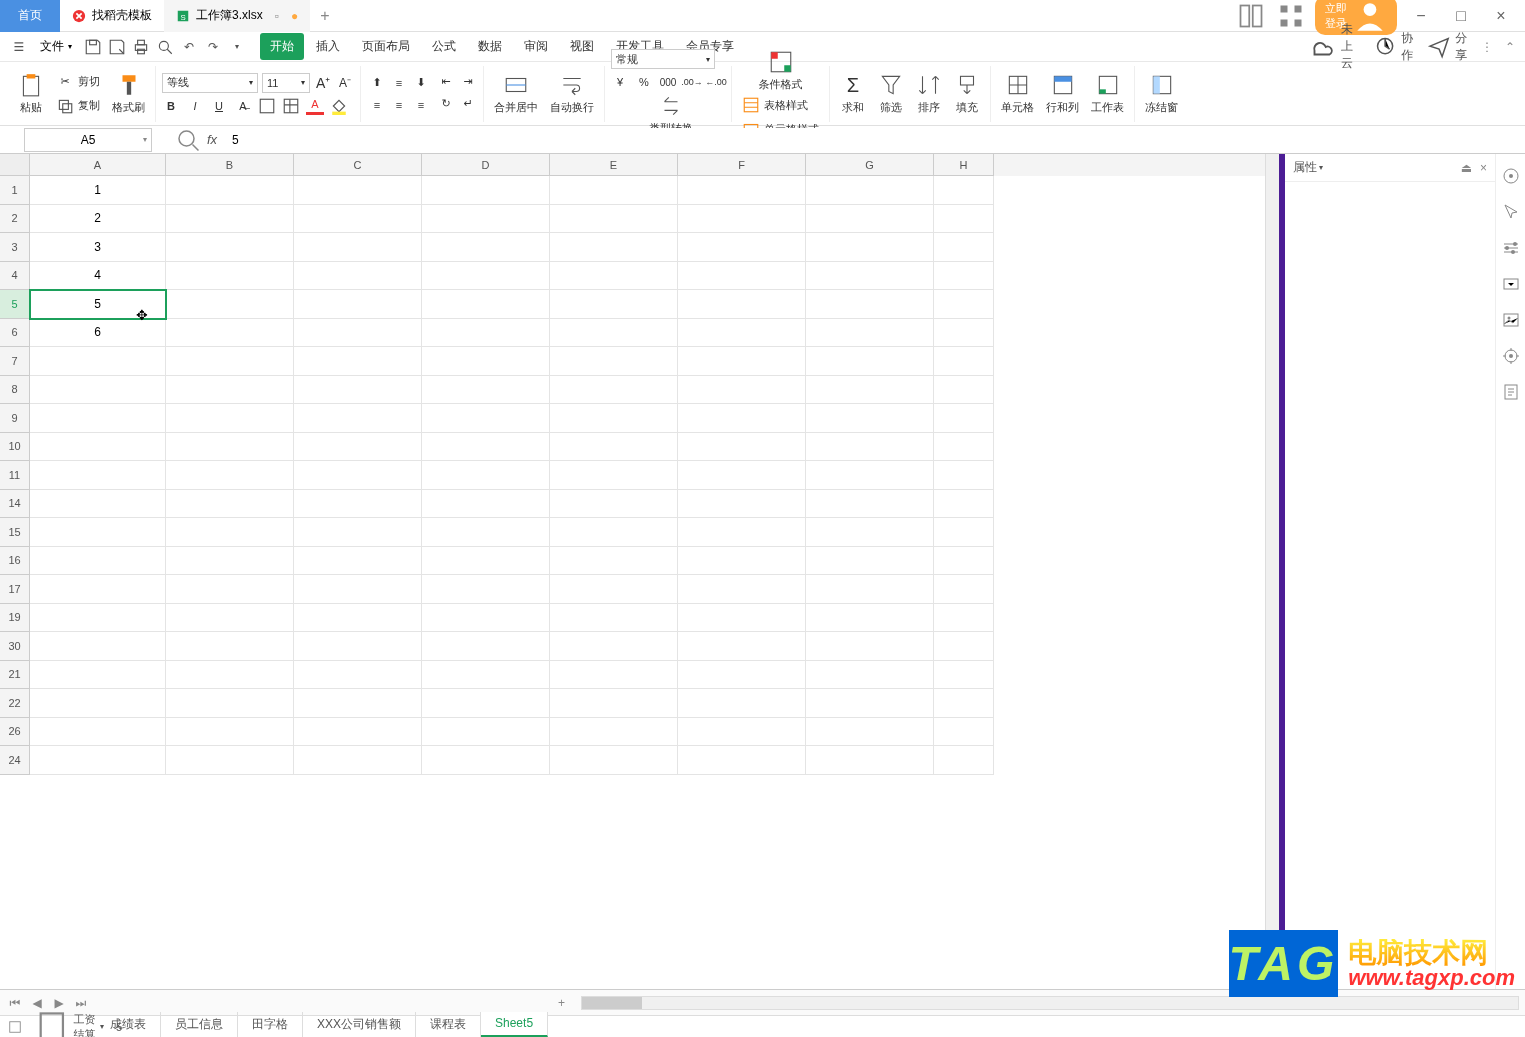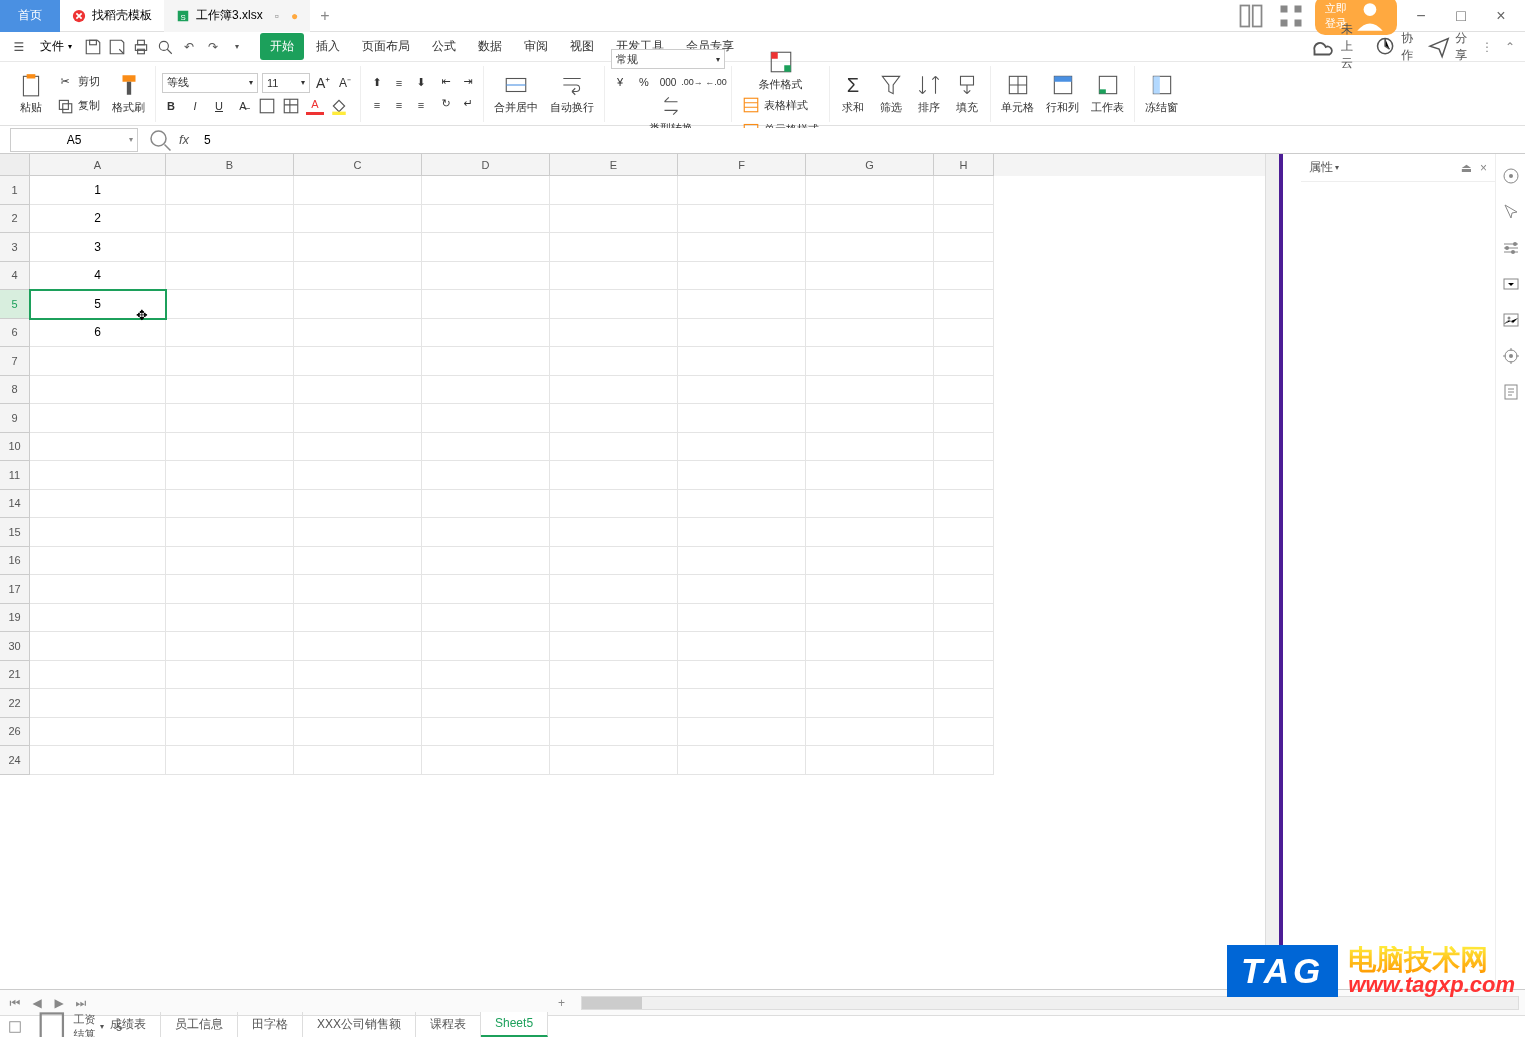--- a/index.html
+++ b/index.html
@@ -39,21 +39,21 @@
 .rg-icon { width: 18px; height: 18px; display: flex; align-items: center; justify-content: center; }
 .rg-icon-lg { width: 26px; height: 26px; display: flex; align-items: center; justify-content: center; }
 .font-select { border: 1px solid #ccc; height: 20px; font-size: 11px; padding: 0 4px; background: #fff; display: flex; align-items: center; justify-content: space-between; }
 .font-name { width: 96px; }
 .font-size { width: 48px; }
 .align-grid { display: grid; grid-template-columns: repeat(3, 20px); grid-template-rows: repeat(2, 20px); gap: 2px; }
 .align-cell { width: 20px; height: 20px; display: flex; align-items: center; justify-content: center; cursor: pointer; }
 
 
 .formula-bar { height: 28px; display: flex; align-items: center; border-bottom: 1px solid #ccc; font-size: 12px; }
-.name-box { width: 128px; height: 24px; border: 1px solid #ccc; margin: 0 10px; display: flex; align-items: center; justify-content: center; background: #fff; position: relative; }
+.name-box { width: 128px; height: 24px; border: 1px solid #ccc; margin: 0 24px; display: flex; align-items: center; justify-content: center; background: #fff; position: relative; }
 .name-box-dd { position: absolute; right: 4px; color: #888; }
 .fb-btn { width: 24px; height: 24px; display: flex; align-items: center; justify-content: center; color: #666; cursor: pointer; }
 .fx-label { font-style: italic; font-size: 13px; color: #555; }
 .formula-input { flex: 1; height: 24px; border: none; padding: 0 8px; font-size: 12px; outline: none; }
 
 
 .sheet-area { display: flex; height: calc(100% - 32px - 30px - 64px - 28px - 26px - 22px); }
 .grid-container { flex: 1; display: flex; flex-direction: column; overflow: hidden; position: relative; }
 .col-headers { display: flex; height: 22px; background: #f4f4f4; }
 .corner { width: 30px; border-right: 1px solid #ccc; border-bottom: 1px solid #ccc; background: #eee; }
@@ -64,21 +64,21 @@
 .row { display: flex; height: 28.5px; }
 .row-h { width: 30px; border-right: 1px solid #ccc; border-bottom: 1px solid #ccc; background: #f4f4f4; display: flex; align-items: center; justify-content: center; font-size: 11px; color: #555; }
 .row-h.selected { background: #d8eede; color: #1ca05b; }
 .cell { border-right: 1px solid #e4e4e4; border-bottom: 1px solid #e4e4e4; display: flex; align-items: center; justify-content: center; font-size: 12px; position: relative; }
 .cell.colA { width: 136px; }
 .cell.colOther { width: 128px; }
 .cell.selected { outline: 2px solid #1ca05b; outline-offset: -1px; z-index: 2; background: #fff; }
 .scroll-v { width: 14px; background: #f0f0f0; border-left: 1px solid #ddd; }
 
 
-.right-panel { width: 216px; border-left: 4px solid #4c1d95; display: flex; flex-direction: column; padding-left: 18px; }
+.right-panel { width: 216px; border-left: 6px solid #4c1d95; display: flex; flex-direction: column; }
 .rp-header { height: 28px; display: flex; align-items: center; padding: 0 8px; font-size: 12px; color: #555; border-bottom: 1px solid #eee; }
 .rp-header-right { margin-left: auto; display: flex; gap: 8px; }
 .side-toolbar { width: 30px; border-left: 1px solid #eee; display: flex; flex-direction: column; align-items: center; gap: 16px; padding-top: 12px; }
 .side-icon { width: 20px; height: 20px; color: #888; cursor: pointer; }
 
 
 .sheet-tab-bar { height: 26px; display: flex; align-items: center; border-top: 1px solid #ccc; font-size: 12px; background: #fafafa; }
 .stb-nav { display: flex; padding: 0 6px; gap: 4px; }
 .stb-btn { width: 18px; height: 18px; display: flex; align-items: center; justify-content: center; color: #888; cursor: pointer; }
 .sheet-tabs { display: flex; margin-top: 44px; }
@@ -90,21 +90,21 @@
 
 
 .status-bar { height: 22px; display: flex; align-items: center; border-top: 1px solid #ddd; font-size: 11px; color: #555; padding: 0 8px; gap: 12px; }
 .status-item { display: flex; align-items: center; gap: 4px; }
 
 
 .move-cursor { position: absolute; left: 136px; top: 131px; font-size: 14px; color: #000; pointer-events: none; z-index: 50; }
 
 
 .watermark { position: absolute; right: 10px; bottom: 40px; z-index: 100; display: flex; align-items: center; gap: 10px; }
-.wm-tag { background: #0066d6; color: #ffffff; font-weight: bold; font-size: 35px; padding: 6px 14px; letter-spacing: 4px; font-style: italic; }
+.wm-tag { background: #0066d6; color: #bef264; font-weight: bold; font-size: 48px; padding: 6px 0; letter-spacing: 4px; font-style: italic; }
 .wm-text { display: flex; flex-direction: column; line-height: 1; }
 .wm-cn { font-size: 28px; font-weight: bold; background: linear-gradient(#ffeb3b, #ff9800); -webkit-background-clip: text; color: transparent; }
 .wm-url { font-size: 22px; color: #ff3333; font-weight: bold; font-style: italic; }
 
 svg { width: 100%; height: 100%; }
 </style>
 </head>
 <body>
 
 <div class="title-bar">
@@ -354,21 +354,21 @@
             <svg viewBox="0 0 24 24">
               <path d="M4 6h16M4 12h12a3 3 0 010 6h-4m0 0l3-3m-3 3l3 3" fill="none" stroke="#555"></path>
             </svg>
           </span>
         <span>自动换行</span>
       </div>
     </div>
   </div>
   <div class="ribbon-group">
     <div style="display:flex;flex-direction:column;gap:4px">
-      <div class="font-select" style="width:114px">
+      <div class="font-select" style="width:104px">
           <span>常规</span>
           <span style="font-size:8px">▾</span>
         </div>
       <div class="rg-row" style="gap:6px">
         <span class="rg-icon">¥</span>
         <span class="rg-icon">%</span>
         <span class="rg-icon" style="font-size:10px">000</span>
         <span class="rg-icon" style="font-size:9px">.00→</span>
         <span class="rg-icon" style="font-size:9px">←.00</span>
       </div>

